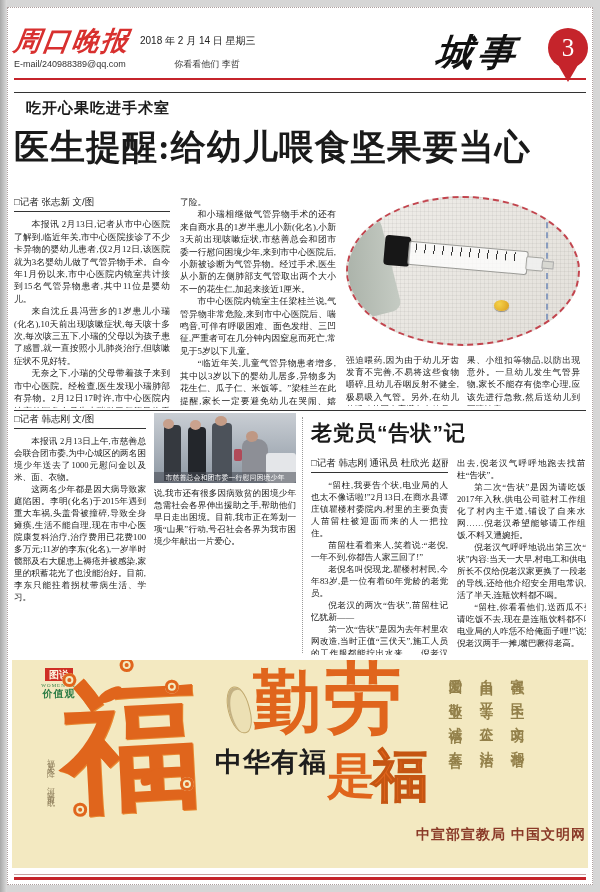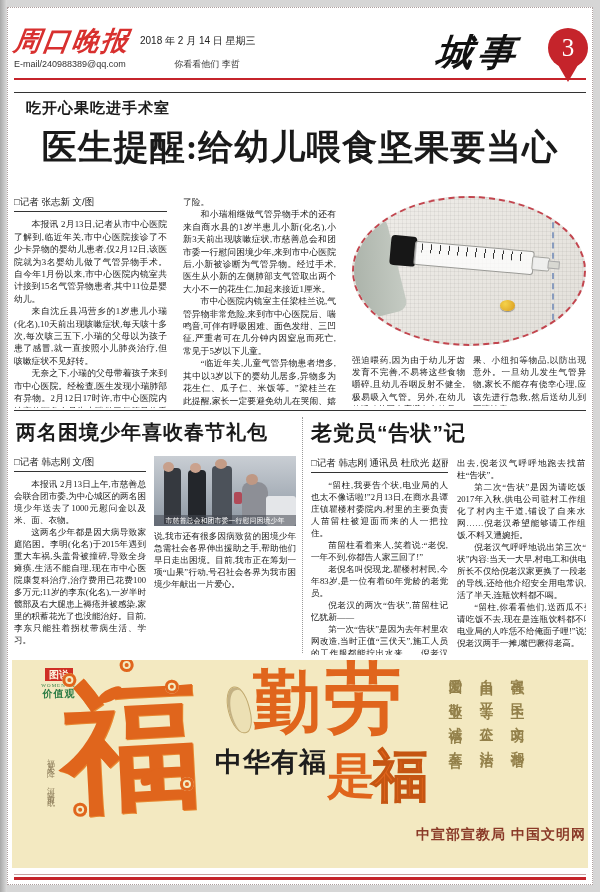--- a/index.html
+++ b/index.html
@@ -27,22 +27,22 @@
   
   p.np{margin:0;text-indent:2em;text-align:justify;}
   p.cont{text-indent:0;}
   .byline{font-size:9.5px;font-family:"Liberation Sans",sans-serif;border-bottom:1px solid #333;
           padding-bottom:3px;margin-bottom:6px;white-space:nowrap;}
 
   
   .lead{position:absolute;left:14px;top:92px;width:572px;border-top:1px solid #333;padding-top:4px;}
   .kicker{font-size:15px;font-weight:bold;font-family:"Liberation Sans","DejaVu Sans",sans-serif;
           margin:2px 0 6px 12px;letter-spacing:1px;}
-  .headline{font-size:35px;font-weight:900;text-align:center;letter-spacing:1px;margin:2px 0 14px 0;}
-  .lead-body{display:flex;gap:16px;height:212px;overflow:hidden;margin-top:25px;}
+  .headline{font-size:35px;font-weight:900;letter-spacing:1px;margin:2px 0 14px 0;}
+  .lead-body{display:flex;gap:10px;height:212px;overflow:hidden;margin-top:25px;}
   .lcol{width:156px;font-size:8.8px;line-height:12.4px;overflow:hidden;}
   .lead-right{width:234px;position:relative;}
   .photo-oval{width:230px;height:146px;border-radius:50%;border:2px dashed #c2454e;position:relative;overflow:hidden;
       background:
         repeating-linear-gradient(0deg, rgba(0,0,0,0.045) 0 1px, transparent 1px 4px),
         repeating-linear-gradient(90deg, rgba(0,0,0,0.045) 0 1px, transparent 1px 4px),
         linear-gradient(135deg,#efede9,#e3e0da);}
   .gz-obj{position:absolute;left:-34px;top:26px;width:78px;height:96px;border-radius:10px;
           background:linear-gradient(100deg,#97a096,#c6ccc4);transform:rotate(-14deg);}
   .gz-line{position:absolute;right:30px;top:14px;bottom:14px;border-left:2px dashed #5a79b0;opacity:.65;}
@@ -176,21 +176,20 @@
           <div class="mini">
             <p class="np cont">果、小纽扣等物品,以防出现意外。一旦幼儿发生气管异物,家长不能存有侥幸心理,应该先进行急救,然后送幼儿到医院治疗。</p>
           </div>
         </div>
       </div>
     </div>
   </div>
 
   <div class="row2">
     <div class="story2">
-      <div class="s2-head">两名困境少年喜收春节礼包</div>
       <div class="s2-cols">
         <div class="s2colA">
           <div class="byline">□记者 韩志刚 文/图</div>
           <p class="np">本报讯 2月13日上午,市慈善总会联合团市委,为中心城区的两名困境少年送去了1000元慰问金以及米、面、衣物。</p>
           <p class="np">这两名少年都是因大病导致家庭陷困。李明(化名)于2015年遇到重大车祸,头盖骨被撞碎,导致全身瘫痪,生活不能自理,现在市中心医院康复科治疗,治疗费用已花费100多万元;11岁的李东(化名),一岁半时髋部及右大腿患上褥疮并被感染,家里的积蓄花光了也没能治好。目前,李东只能拄着拐杖带病生活、学习。</p>
 
         </div>
         <div class="s2colB">
           <div class="photo2">
             <div class="fig" style="left:10px;top:12px;width:17px;height:56px;background:#35393f;"></div>

